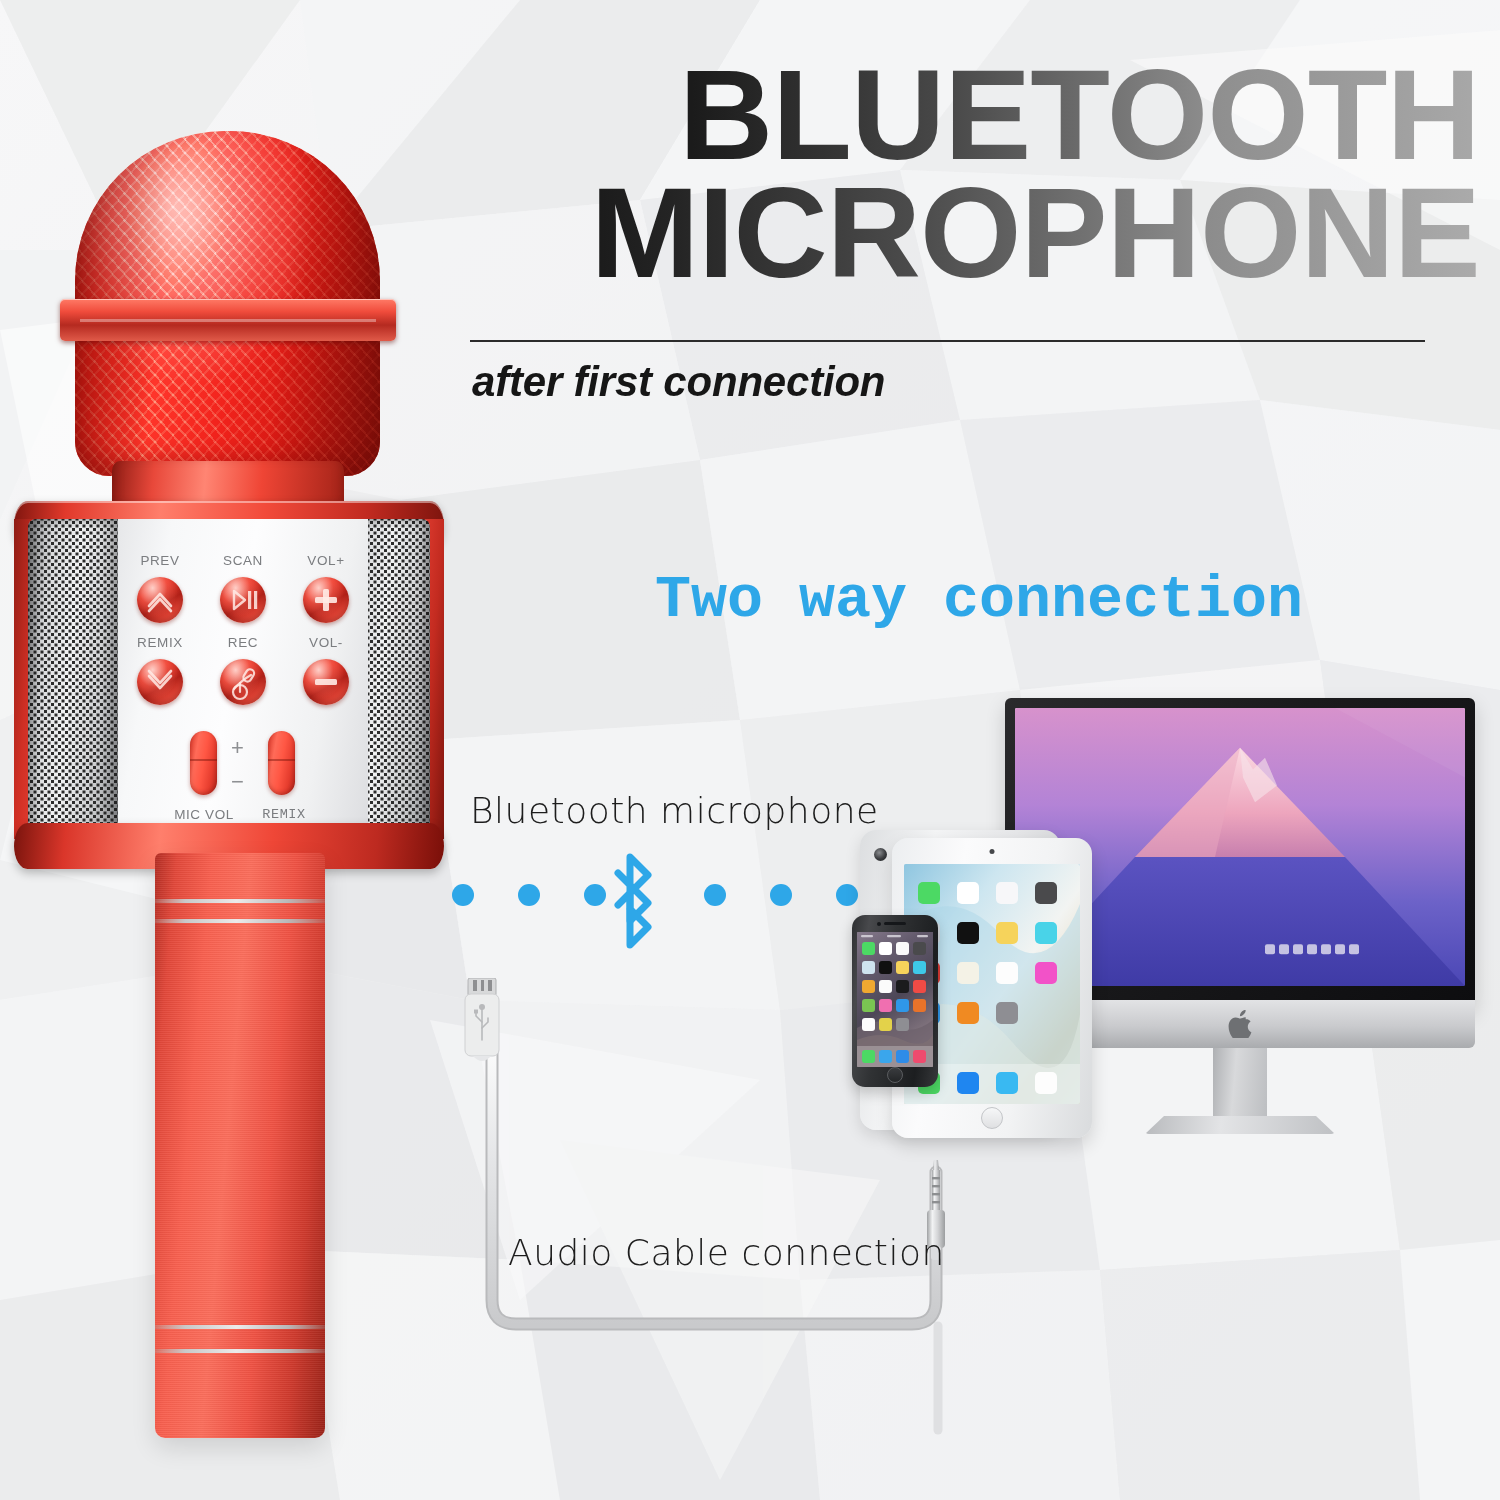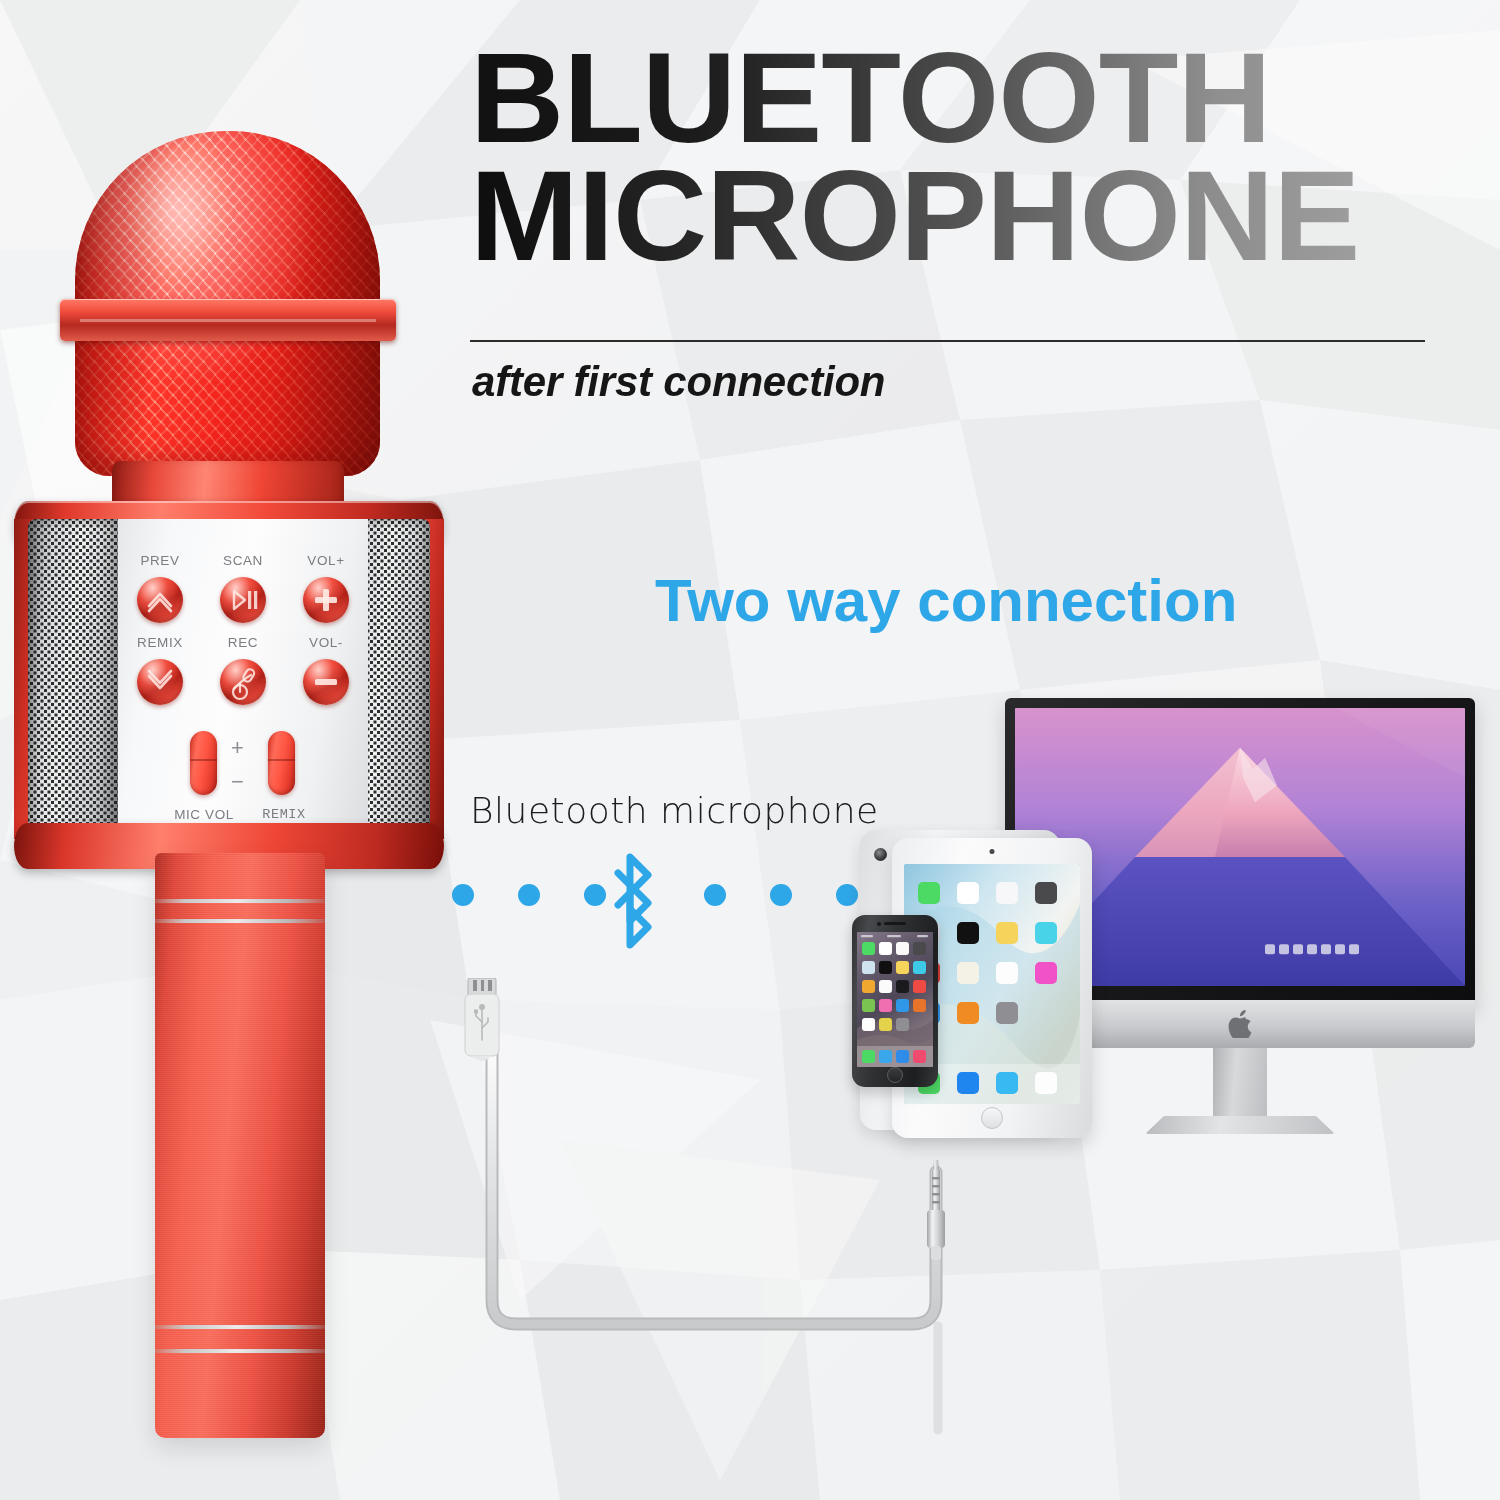--- a/index.html
+++ b/index.html
@@ -10,21 +10,21 @@
     position:relative;
   }
   .stage{position:absolute;inset:0;width:1500px;height:1500px;overflow:hidden;}
 
   
   .bg{position:absolute;inset:0;background:#f0f0f0;}
   .bg svg{position:absolute;inset:0;width:1500px;height:1500px;}
 
   
   .headline{
-    position:absolute;left:470px;top:39px;width:990px;
+    position:absolute;left:470px;top:56px;width:990px;text-align:right;
   }
   .headline .ln{
     font-family:"Liberation Sans Narrow","Liberation Sans",sans-serif;
     font-weight:bold;
     font-size:128px;
     line-height:0.92;
     letter-spacing:-1px;
     white-space:nowrap;
     transform:scaleX(1.02);
     transform-origin:left center;
@@ -45,21 +45,21 @@
     position:absolute;left:472px;top:352px;width:1000px;
     font-family:"Liberation Sans Narrow","Liberation Sans",sans-serif;
     font-weight:bold;font-style:italic;
     font-size:42px;line-height:1.45;color:#161616;
     letter-spacing:-0.2px;
   }
 
   
   .twoway{
     position:absolute;left:655px;top:566px;
-    font-family:Liberation Sans, sans-serif;
+    font-family:Liberation Mono, monospace;
     font-weight:bold;font-size:60px;letter-spacing:0px;
     color:#2ea7e8;
     white-space:nowrap;
   }
 
   
   .lbl-bt{
     position:absolute;left:470px;top:790px;
     font-family:"DejaVu Sans",sans-serif;font-weight:300;
     font-size:36px;color:#1d1d1d;white-space:nowrap;letter-spacing:0.5px;
@@ -373,20 +373,21 @@
         <rect x="17" y="19" width="8" height="2.4"></rect>
         <rect x="17" y="27" width="8" height="2.4"></rect>
         <rect x="17" y="35" width="8" height="2.4"></rect>
         <rect x="17" y="43" width="8" height="2.4"></rect>
       </g>
       <rect x="12" y="52" width="18" height="38" rx="4" fill="url(#jg)"></rect>
       <rect x="16" y="88" width="10" height="14" rx="3" fill="#dcdde0"></rect>
     </svg>
   </div>
 
+  <div class="lbl-audio">Audio Cable connection</div>
 
   <div class="mic">
 
     <div class="mic-head">
       <div class="meshgrid"></div>
       <div class="meshshade"></div>
     </div>
     <div class="mic-band"></div>
     <div class="mic-neck"></div>
     <div class="mic-collar"></div>

